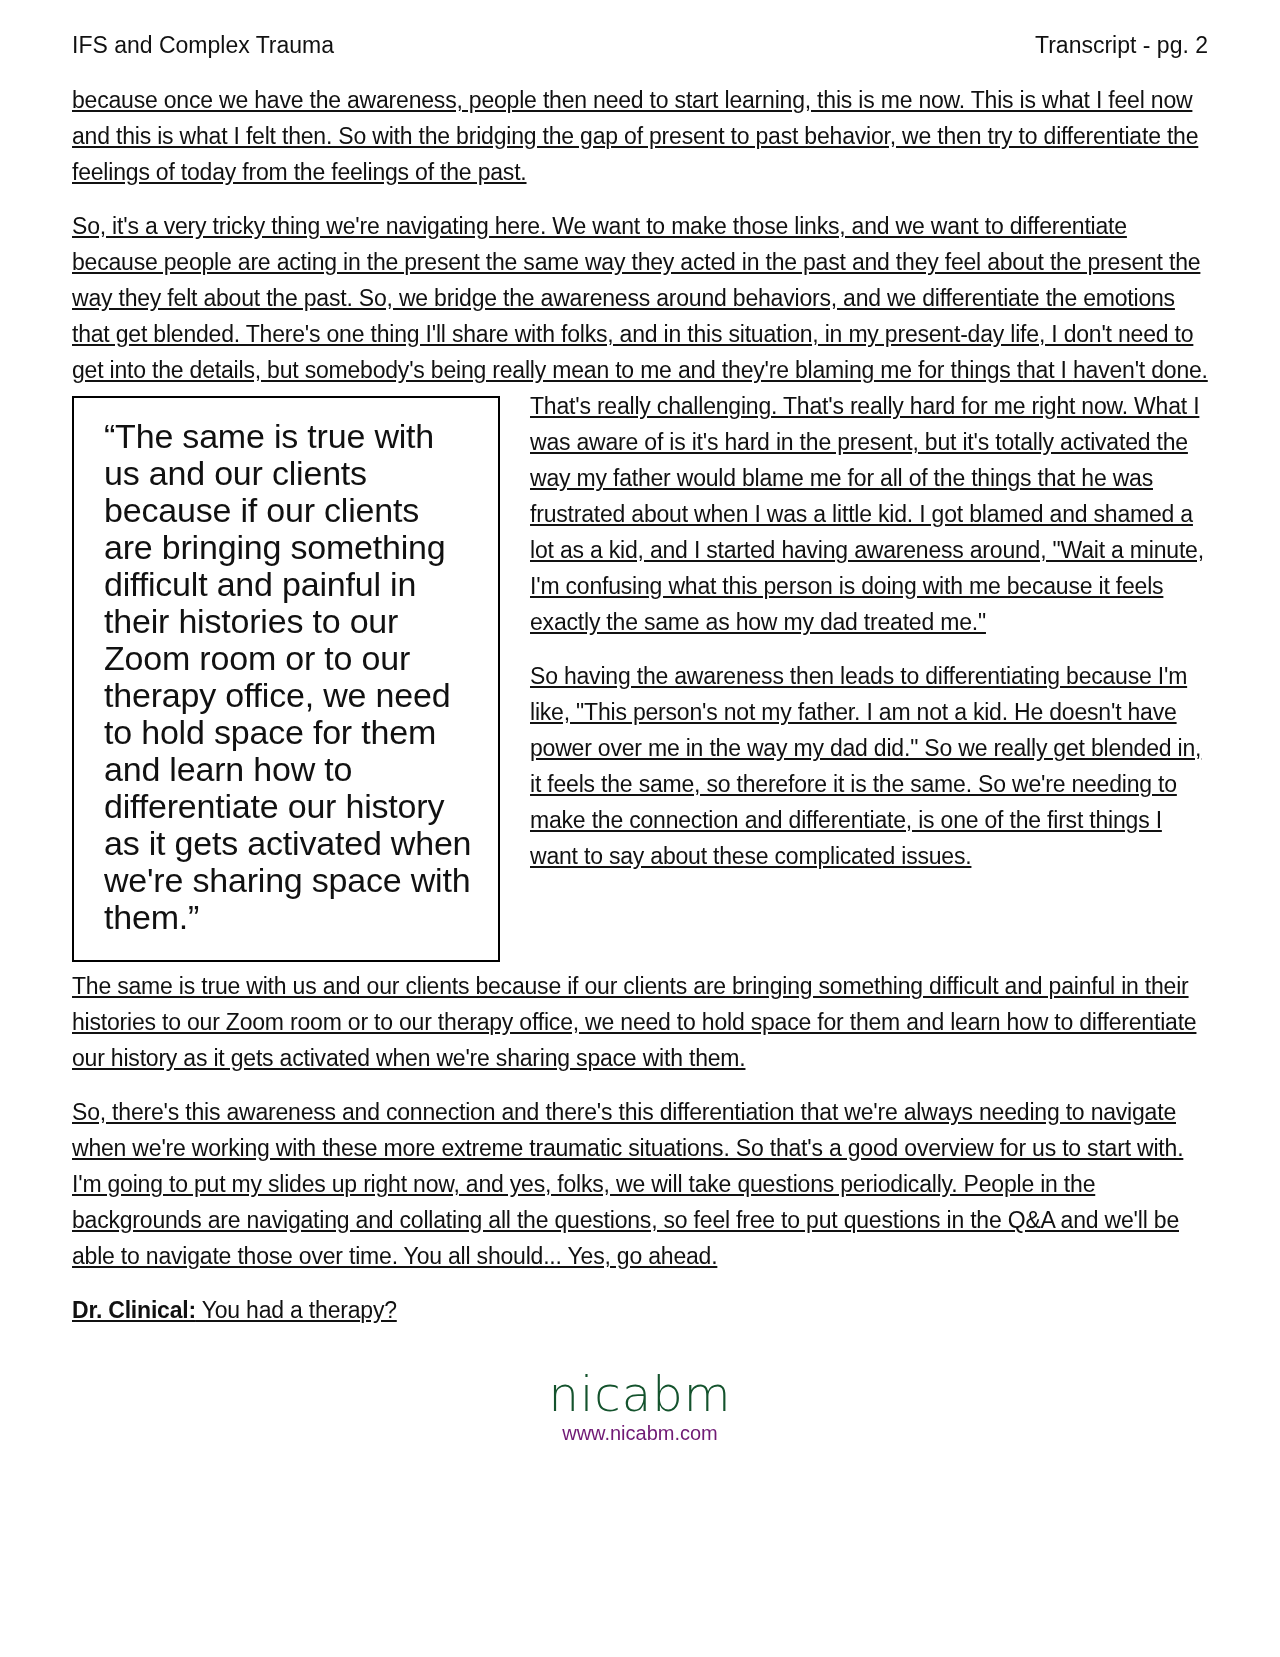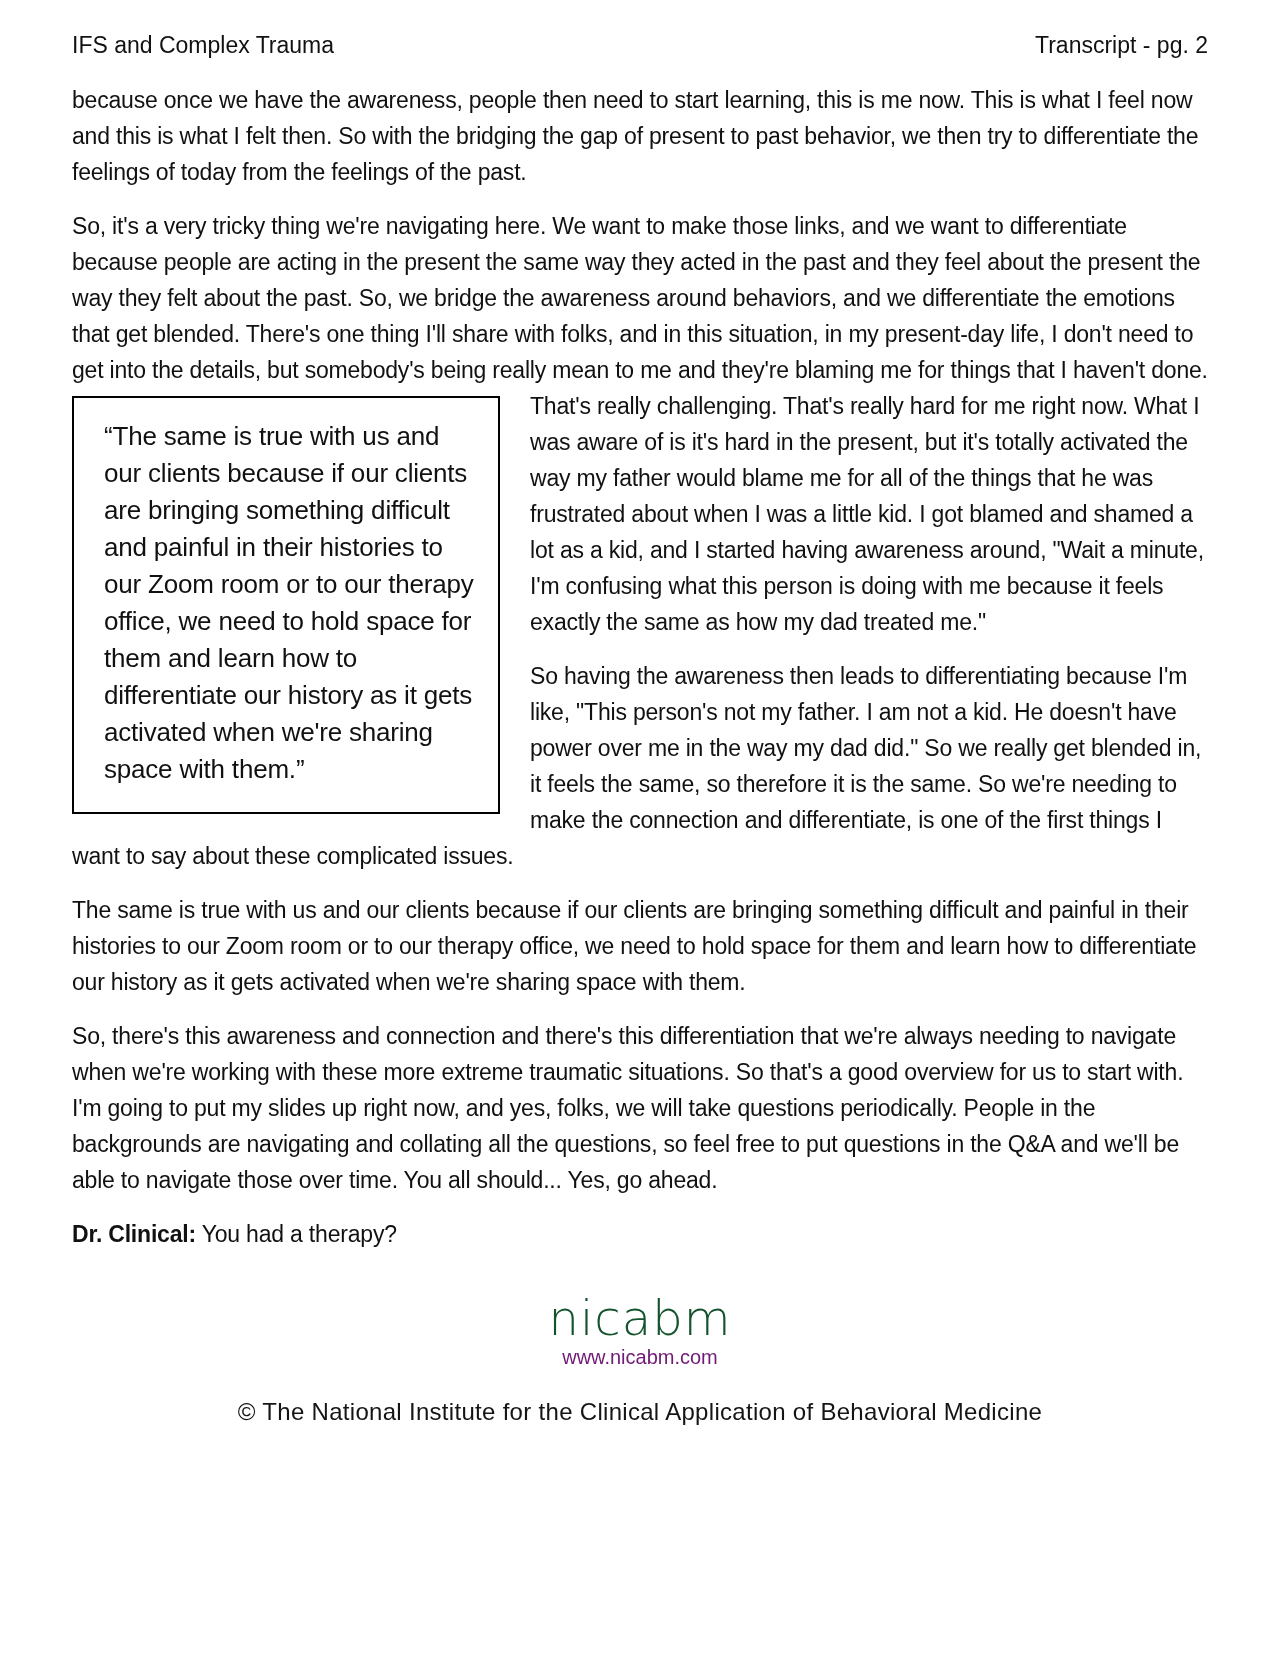--- a/index.html
+++ b/index.html
@@ -25,33 +25,33 @@
     line-height: 30px;
     margin-bottom: 22px;
   }
 
   .content {
     font-size: 23px;
     line-height: 36px;
     letter-spacing: -0.2px;
   }
 
-  .para { margin: 0 0 18px 0; }
+  .para { margin: 0 0 18px 0; text-decoration: underline; }
 
   .pull-quote {
     float: left;
     width: 428px;
     border: 2px solid #000000;
     margin: 8px 30px 6px 0;
     padding: 20px 24px 24px 30px;
     background: #ffffff;
   }
   .pull-quote p {
     margin: 0;
-    font-size: 26px;
+    font-size: 34px;
     line-height: 37px;
     letter-spacing: -0.2px;
   }
 
   .clear { clear: both; }
 
   .speaker { font-weight: 700; }
 
   .page-footer {
     clear: both;
@@ -106,16 +106,15 @@
 
     <p class="para">So, there's this awareness and connection and there's this differentiation that we're always needing to navigate when we're working with these more extreme traumatic situations. So that's a good overview for us to start with. I'm going to put my slides up right now, and yes, folks, we will take questions periodically. People in the backgrounds are navigating and collating all the questions, so feel free to put questions in the Q&amp;A and we'll be able to navigate those over time. You all should... Yes, go ahead.</p>
 
     <p class="para"><span class="speaker">Dr. Clinical:</span><span> You had a therapy?</span></p>
 
   </main>
 
   <footer class="page-footer">
     <div class="footer-logo">nicabm</div>
     <div class="footer-url">www.nicabm.com</div>
-    <div class="footer-copyright">© The National Institute for the Clinical Application of Behavioral Medicine</div>
   </footer>
 
 </div>
 
 </body></html>

